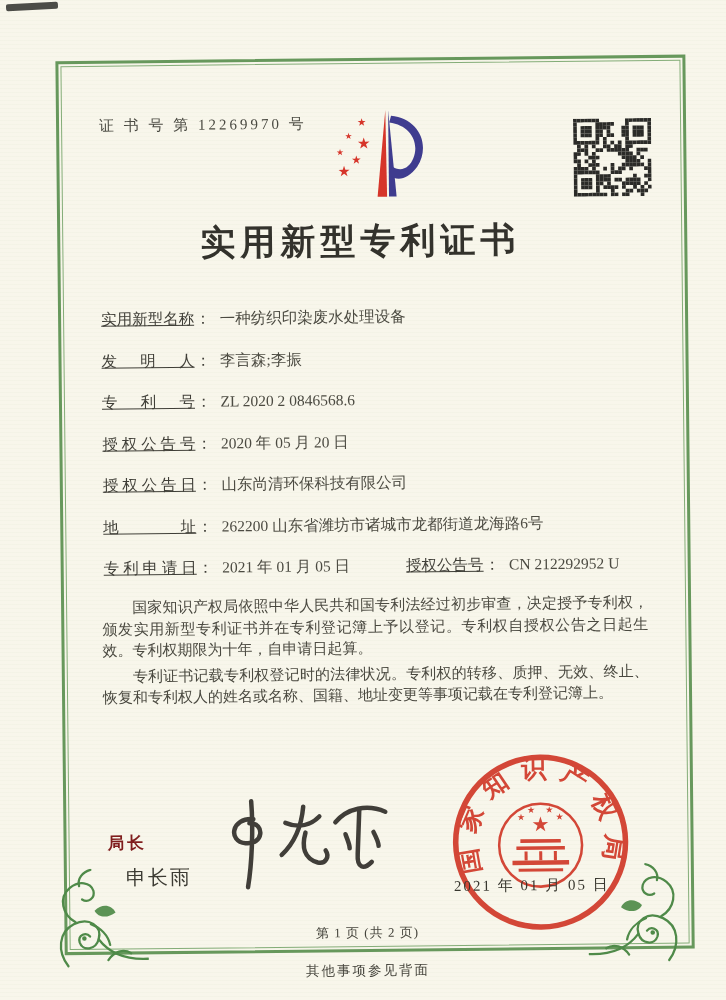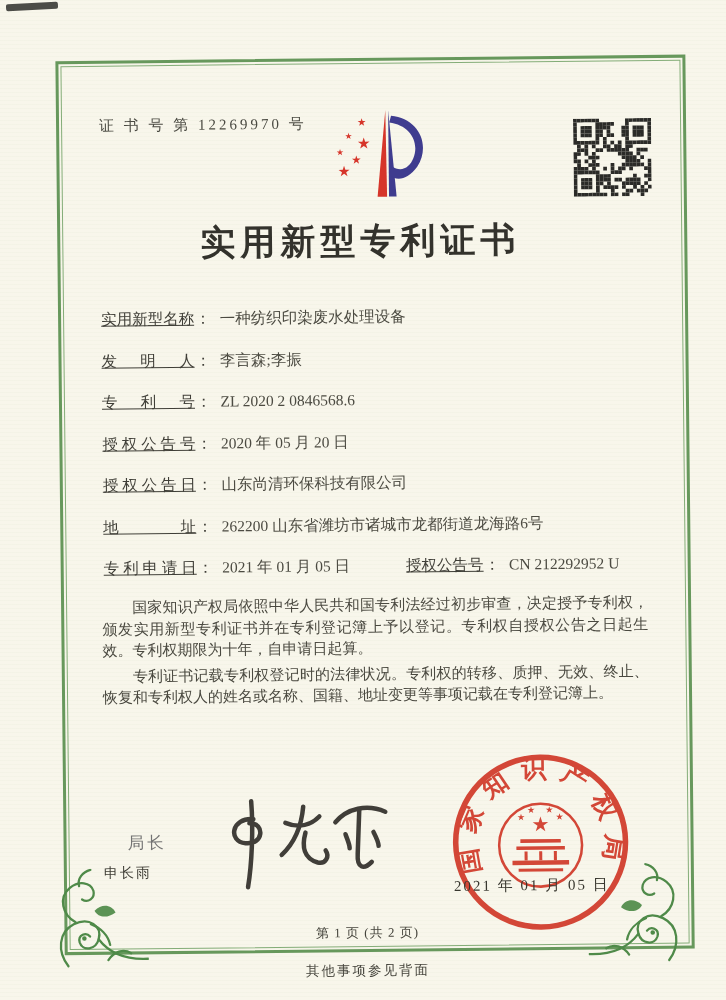--- a/index.html
+++ b/index.html
@@ -50,22 +50,22 @@
   }
   .field-colon{margin:0 2px 0 1px;color:#3f3e37;}
   .field-value{margin-left:7px;color:#4c4b42;}
   .field-pair{margin-left:56px;display:inline-flex;align-items:baseline;}
   .field-label.plain{width:auto;text-align:center;text-align-last:auto;}
   .body-text{
     position:absolute;left:101px;top:595px;width:546px;
     font-size:15px;line-height:21.5px;color:#4a4940;text-align:justify;
   }
   .body-text p{margin:0 0 4px 0;text-indent:2em;}
-  .director-title{position:absolute;left:124px;top:830px;font-size:16.5px;letter-spacing:3px;color:#737373;}
-  .director-name{position:absolute;left:100px;top:862px;font-size:14px;letter-spacing:2px;color:#3c3b33;}
+  .director-title{position:absolute;left:104px;top:830px;font-size:16.5px;letter-spacing:3px;color:#7f1d1d;font-weight:bold;}
+  .director-name{position:absolute;left:122px;top:862px;font-size:20px;letter-spacing:2px;color:#3c3b33;}
   .signature{position:absolute;left:198px;top:788px;width:205px;height:105px;}
   .seal{position:absolute;left:441px;top:748px;width:192px;height:192px;mix-blend-mode:multiply;opacity:.93;}
   .seal-date{position:absolute;left:450px;top:878px;font-size:15px;letter-spacing:2px;color:#38372f;z-index:4;}
   .page-indicator{position:absolute;left:0;top:924px;width:726px;text-align:center;font-size:13px;letter-spacing:1px;color:#45443c;}
   .back-note{position:absolute;left:0;top:962px;width:726px;text-align:center;font-size:13.5px;letter-spacing:2px;color:#45443c;}
 </style>
 </head>
 <body>
 
 <div class="paper-texture"></div>

